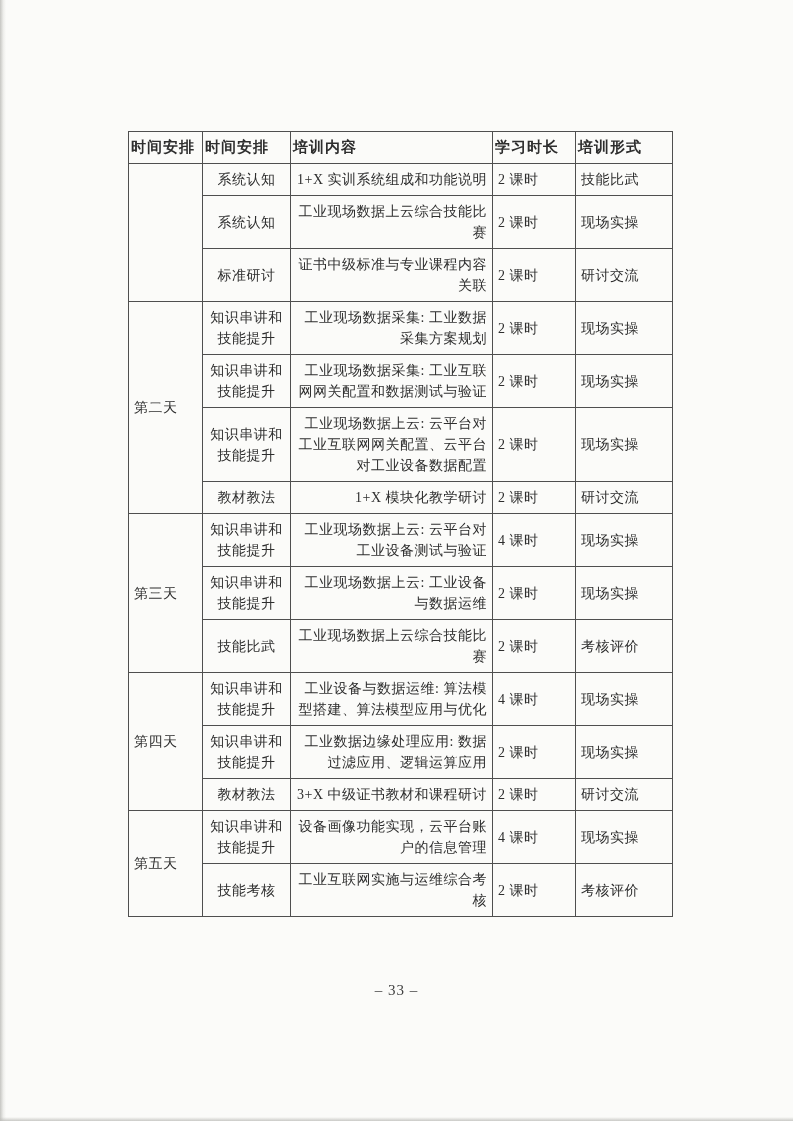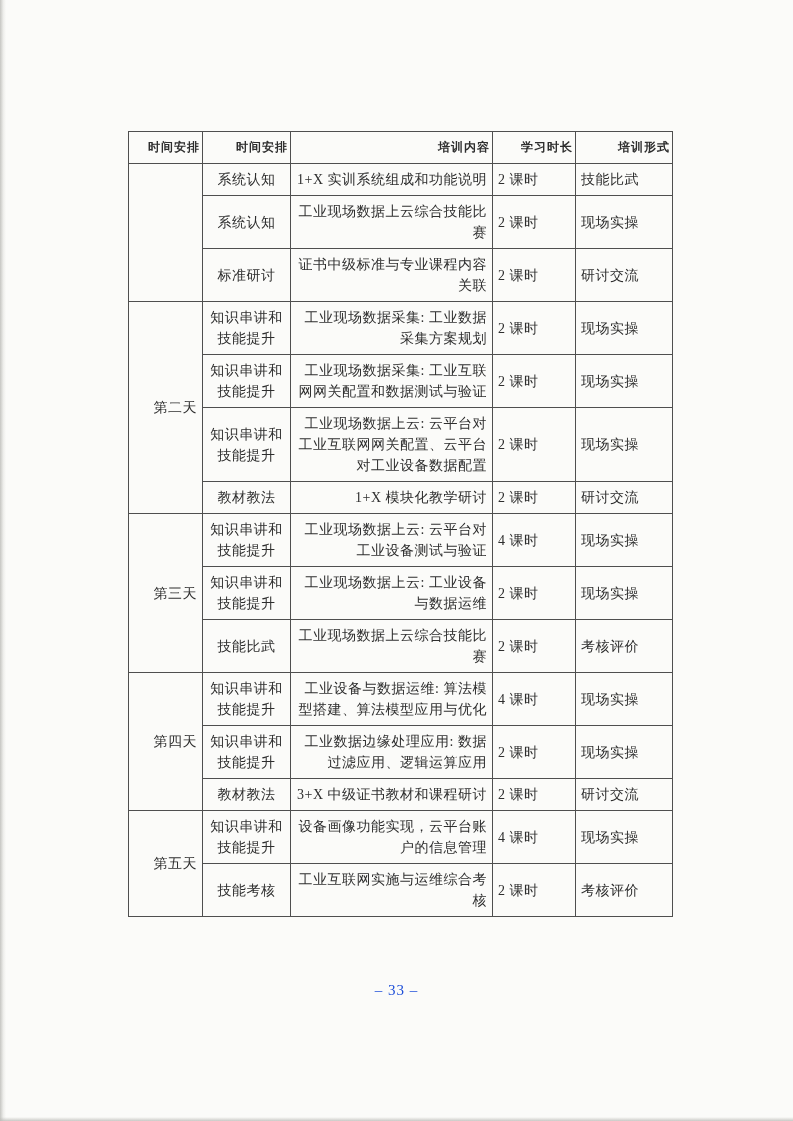--- a/index.html
+++ b/index.html
@@ -45,27 +45,27 @@
   table.schedule th, table.schedule td {
     border: 1px solid #4f4f4f;
     font-size: 14px;
     line-height: 21px;
     padding: 5px 5px;
     vertical-align: middle;
     letter-spacing: 0.5px;
   }
   table.schedule th {
     font-weight: bold;
-    font-size: 12px;
-    text-align: right;
+    font-size: 15px;
+    text-align: left;
     padding: 5px 2px;
     letter-spacing: 1px;
   }
   td.day {
-    text-align: right;
+    text-align: left;
     letter-spacing: 1px;
   }
   td.topic {
     text-align: center;
   }
   td.content {
     text-align: right;
     padding-left: 7px;
     padding-right: 6px;
   }
@@ -73,21 +73,21 @@
     text-align: left;
   }
   .page-number {
     position: absolute;
     top: 982px;
     left: 0;
     width: 100%;
     text-align: center;
     font-size: 15px;
     letter-spacing: 1px;
-    color: #1d4ed8;
+    color: #404040;
   }
 </style>
 </head>
 <body>
 
 <div class="scan-edge-left"></div>
 <div class="scan-edge-bottom"></div>
 
 <div class="table-wrap">
   <table class="schedule">

